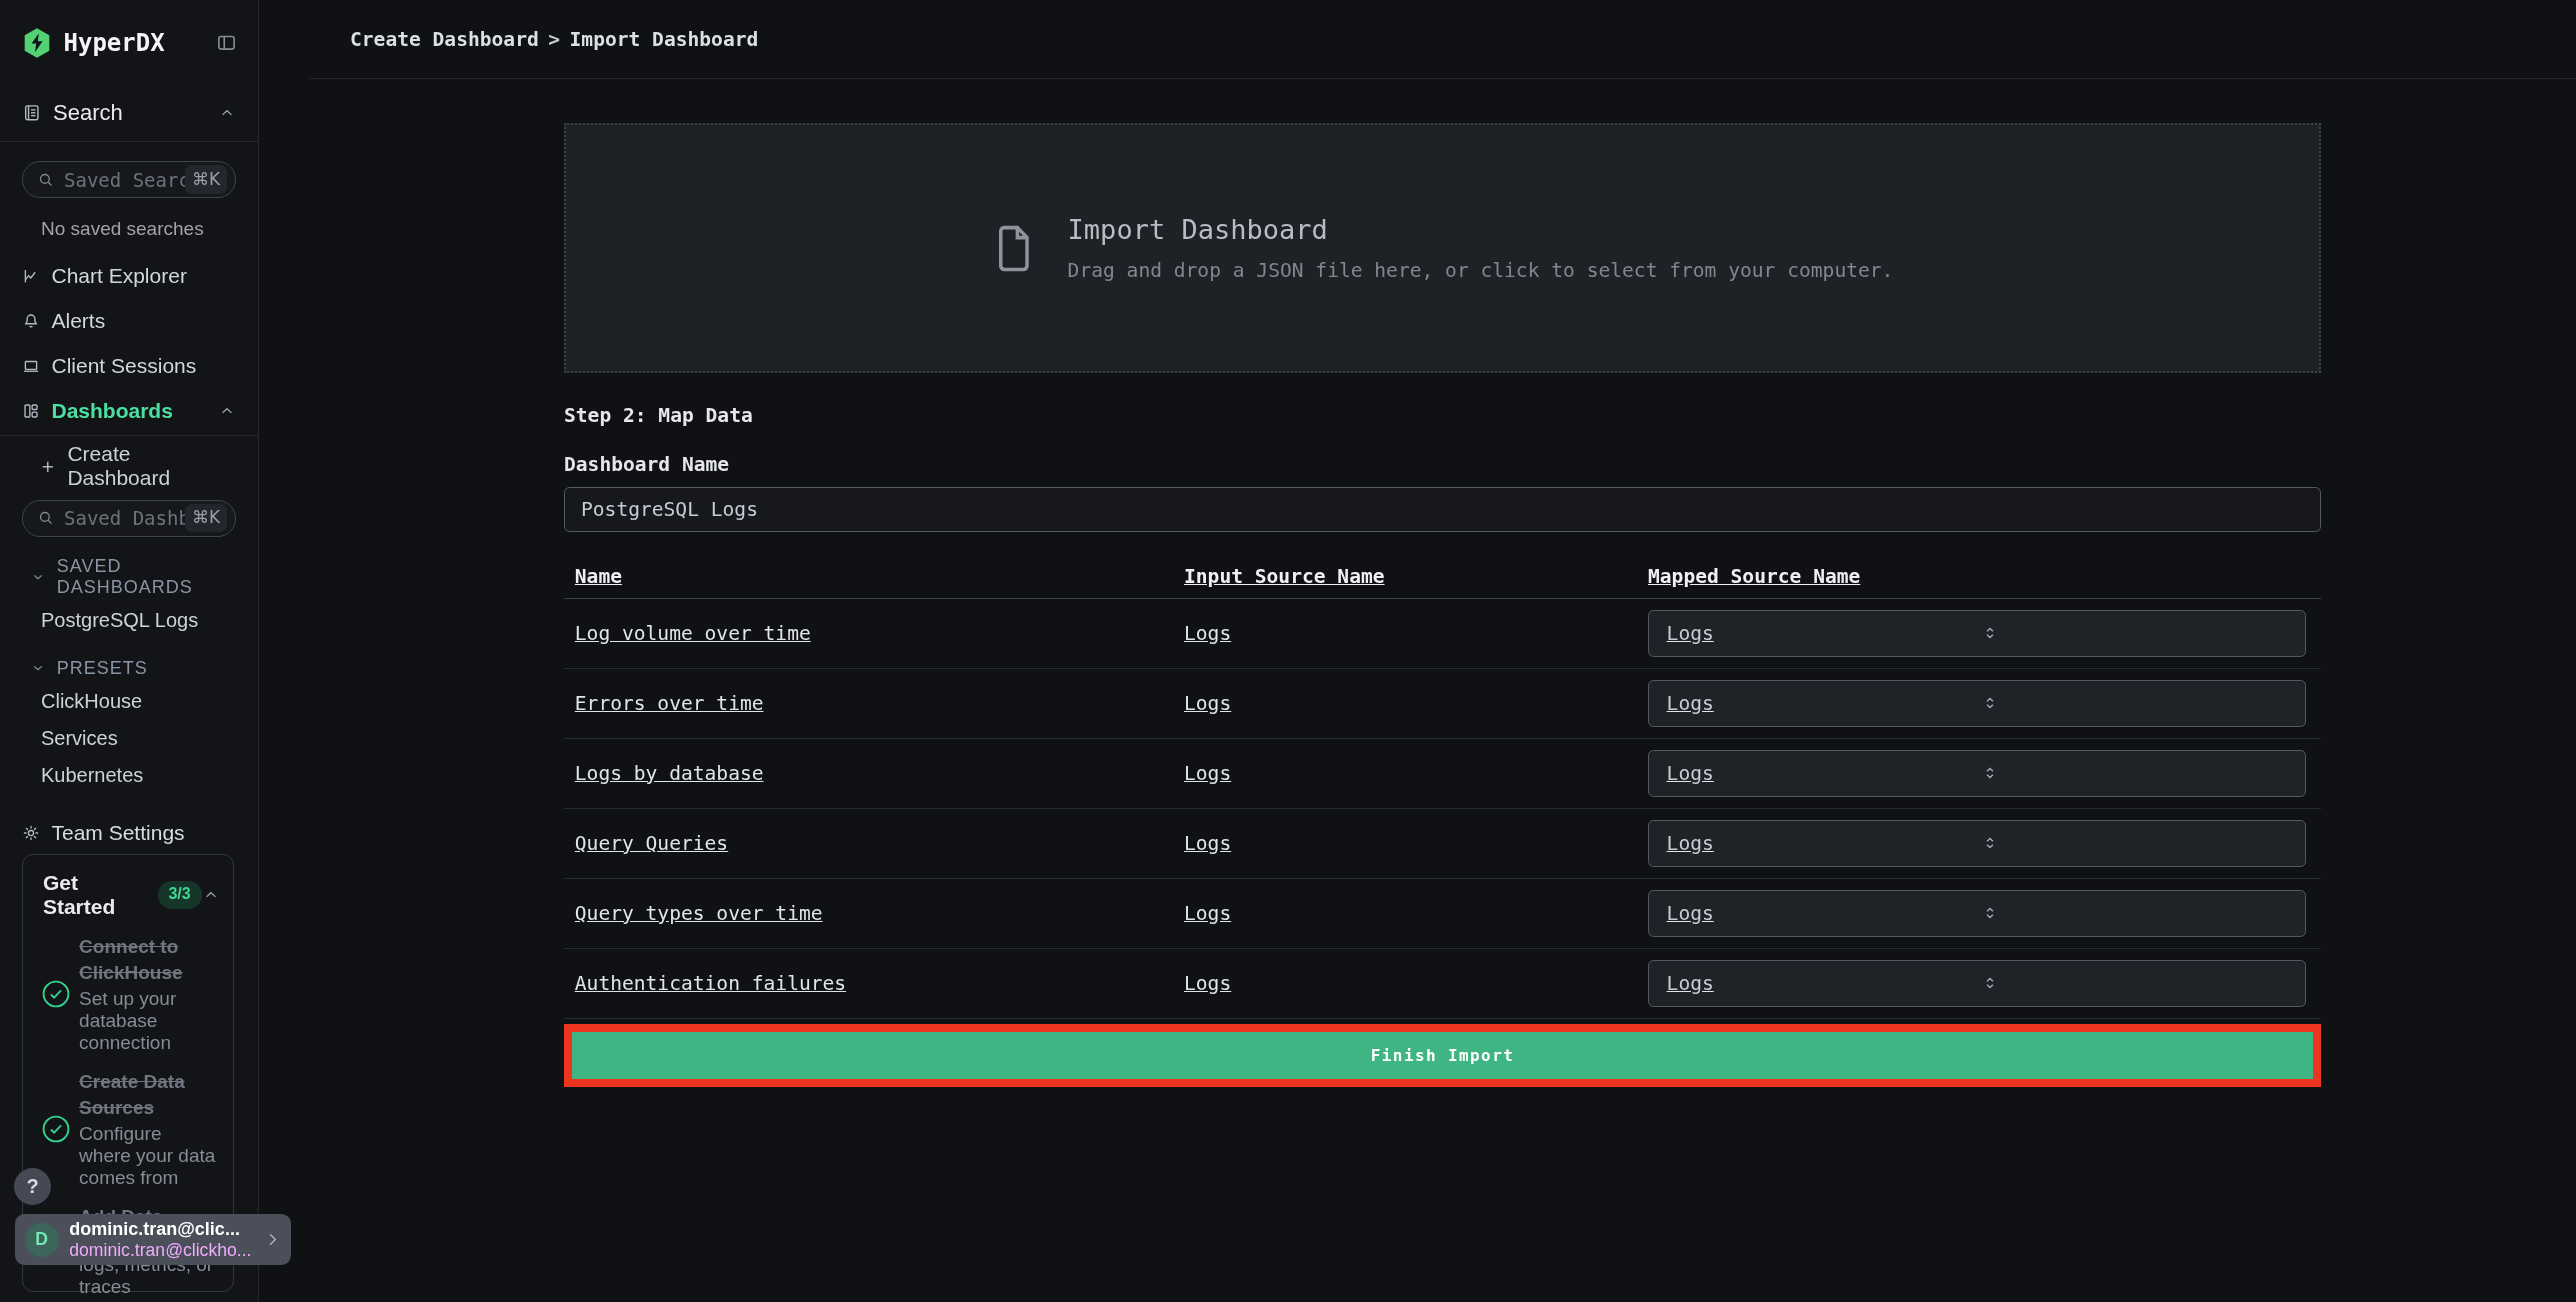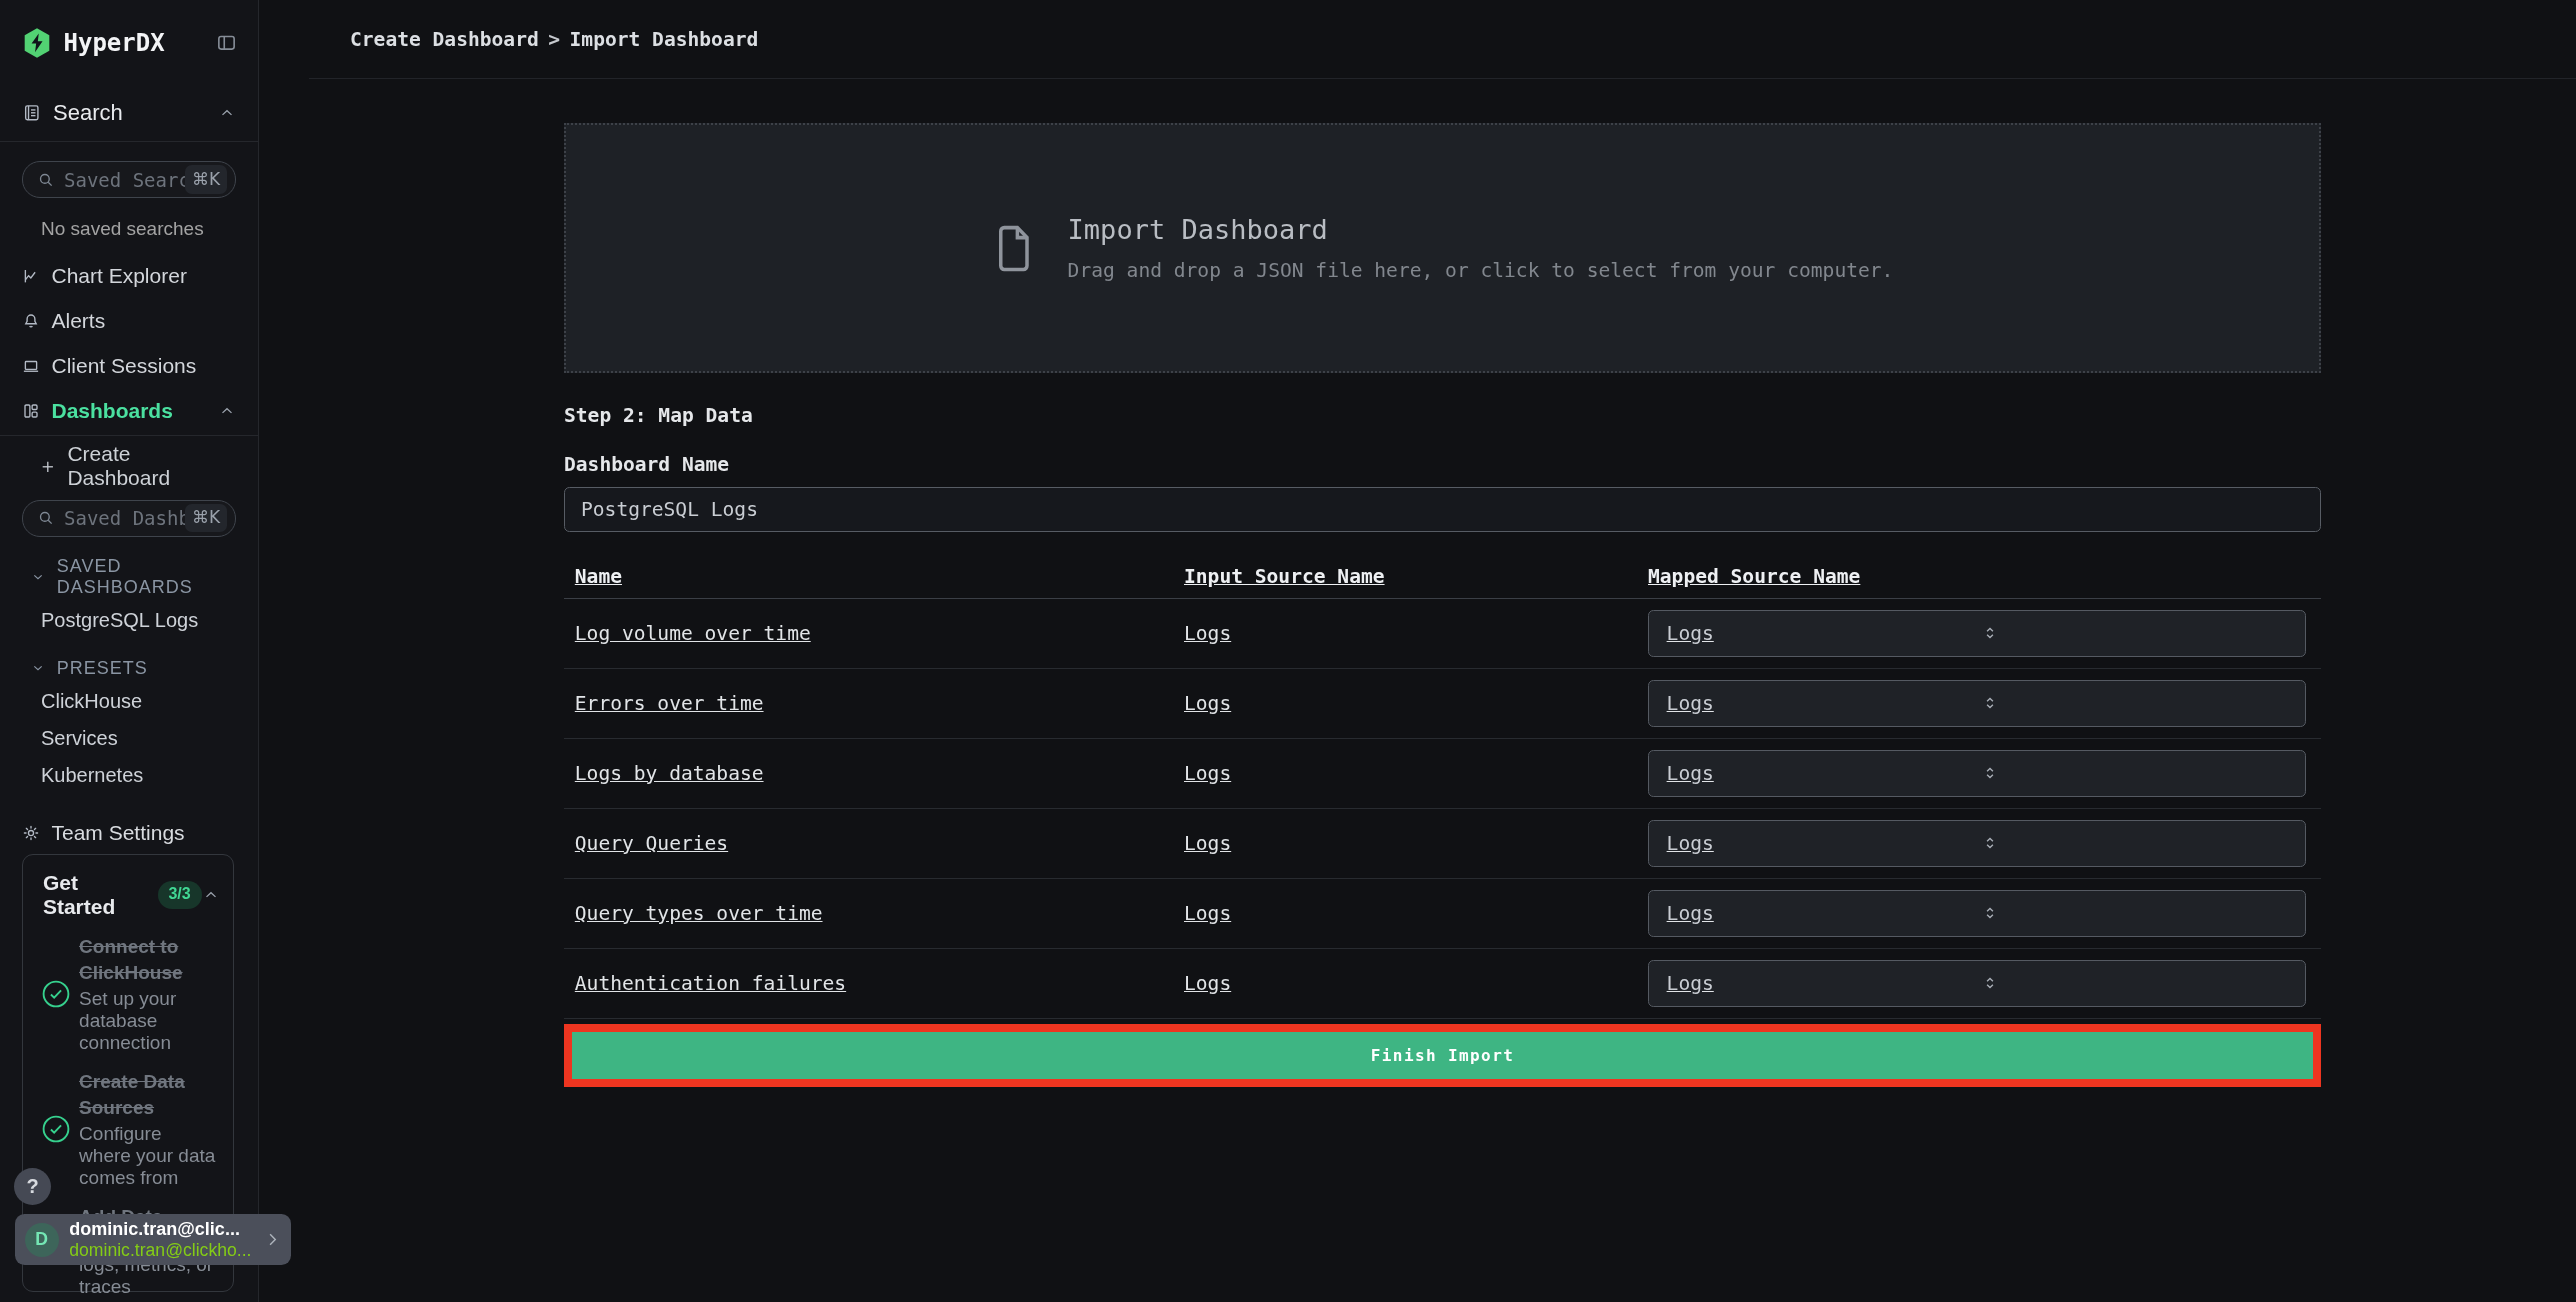--- a/index.html
+++ b/index.html
@@ -75,21 +75,21 @@
 
   .help { position:absolute; left:14px; top:1168px; width:37px; height:37px; border-radius:50%;
           background:#454954; color:#d7dadf; font-size:20px; font-weight:600;
           display:flex; align-items:center; justify-content:center; z-index:3; cursor:pointer; }
   .chip { position:absolute; left:15px; top:1214px; width:276px; height:51px; background:#4b4f5a;
           border-radius:9.5px; display:flex; align-items:center; padding:0 9.5px; z-index:2; cursor:pointer; }
   .avatar { width:34px; height:34px; border-radius:50%; background:#3d655a; color:#74e6b4;
             font-weight:700; font-size:17.6px; display:flex; align-items:center; justify-content:center; flex:none; }
   .chip-text { margin-left:10.8px; flex:1; overflow:hidden; white-space:nowrap; }
   .chip-name { font-weight:700; font-size:18px; color:#ffffff; line-height:21.6px; }
-  .chip-mail { font-size:17.6px; color:#84cc16; line-height:20px; }
+  .chip-mail { font-size:17.6px; color:#f0abfc; line-height:20px; }
   .chip .chev { color:#aeb4bc; }
 
   
   main { position:absolute; left:309px; right:0; top:0; bottom:0; }
   .topbar { height:79px; border-bottom:0.7px solid #222429; display:flex; align-items:center;
             padding-left:41px; font-size:19.6px; font-weight:600; color:#dcdfe3; }
   .topbar .sep { margin:0 9.5px; color:#c6c9ce; }
   .content { width:1757px; margin:0 auto; }
 
   .dropzone { margin-top:44px; height:250px; background:#1e2126; border:2px dotted #3d4148;

